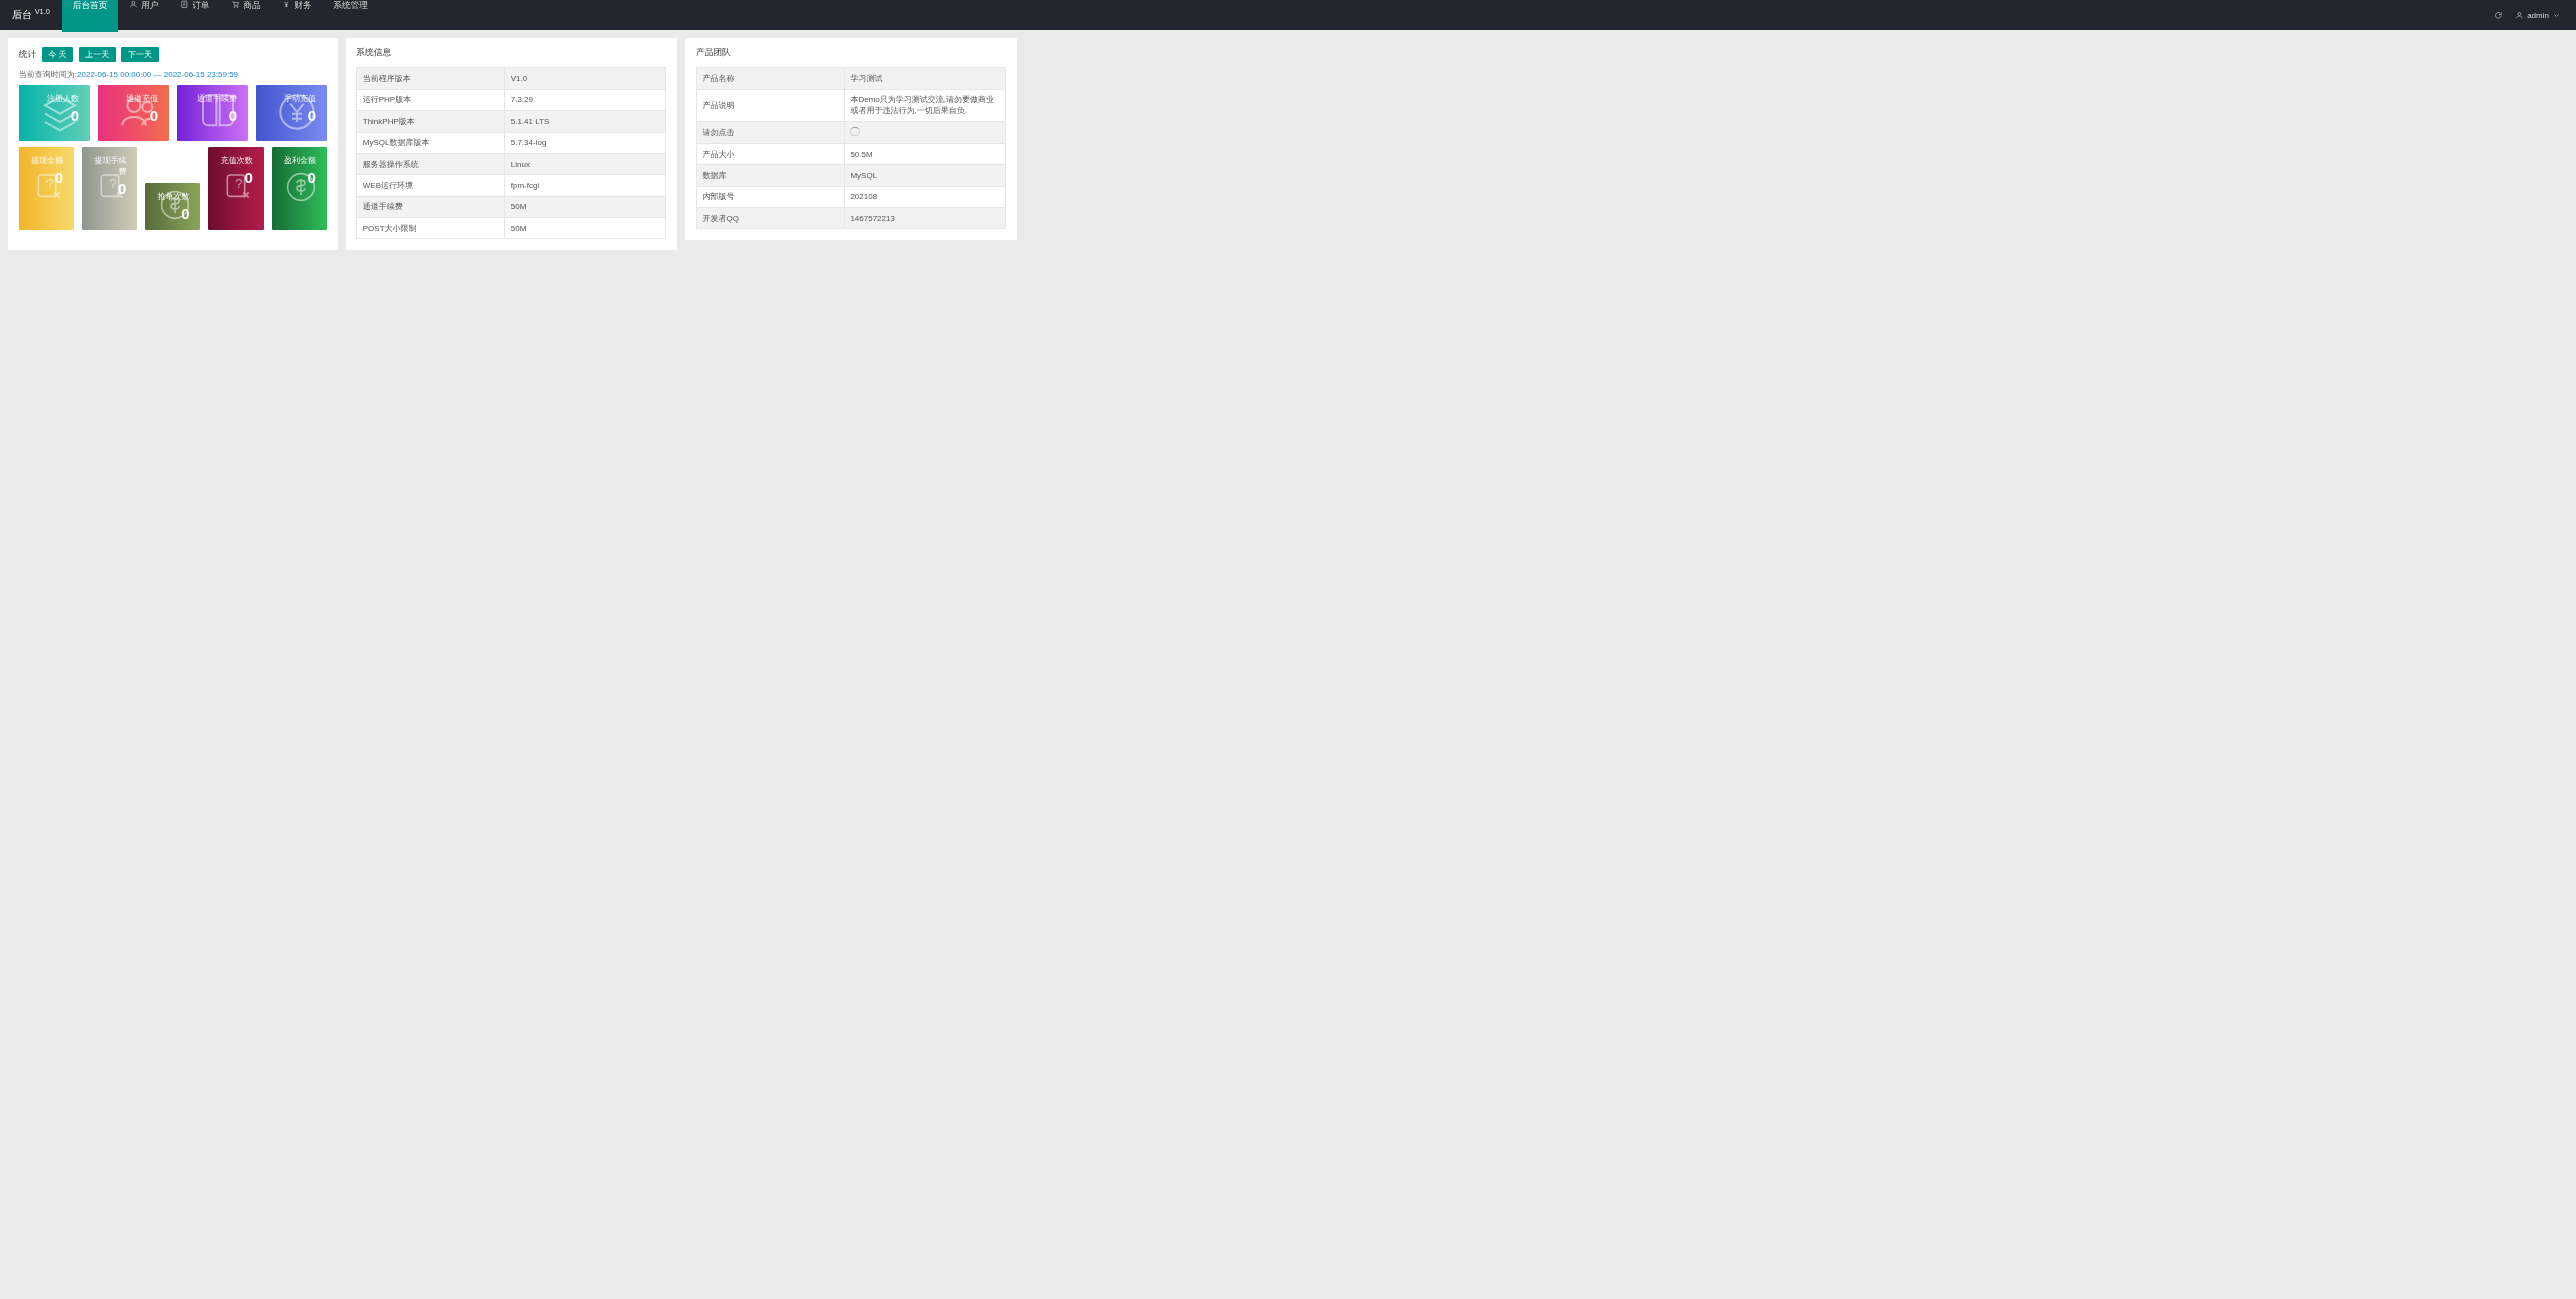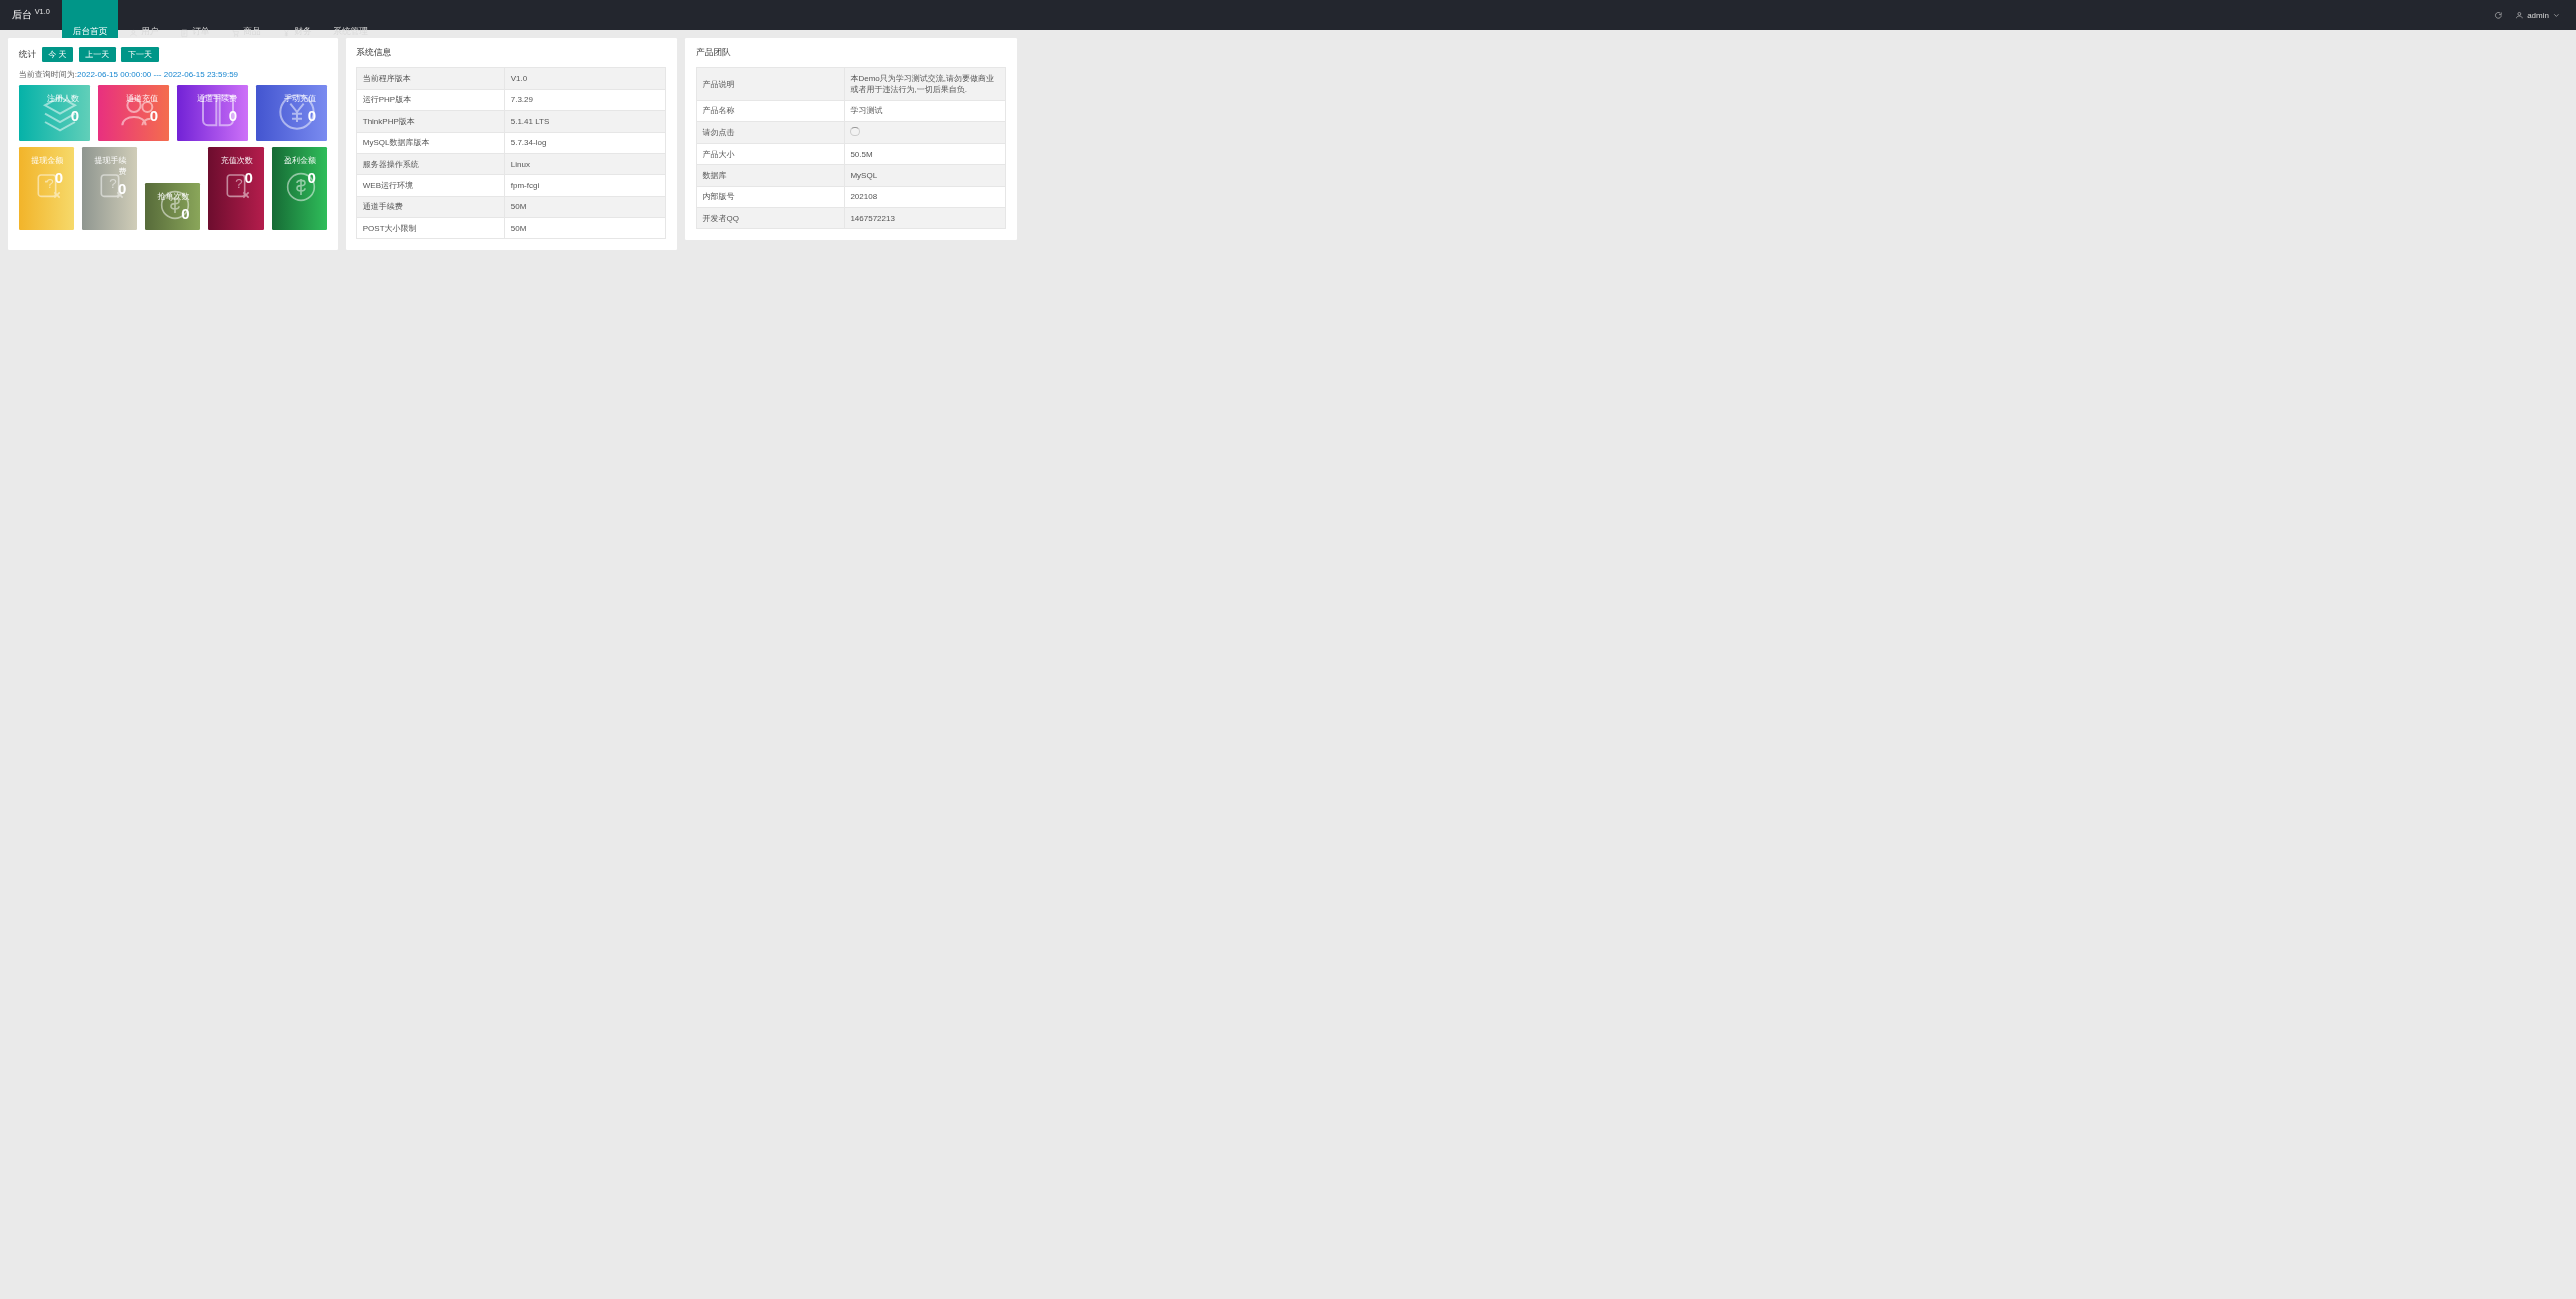--- a/index.html
+++ b/index.html
@@ -4,21 +4,21 @@
 <style>
 * { margin:0; padding:0; box-sizing:border-box; font-family:"Microsoft YaHei","PingFang SC",Arial,sans-serif; }
 body { background:#eaeaea; font-size:8px; color:#333; }
 
 
 .header { background:#23262e; color:#fff; height:30px; display:flex; align-items:center; padding:0 0 0 0; }
 .logo-box { display:flex; align-items:baseline; padding:0 12px; height:30px; line-height:30px; }
 .logo-main { font-size:10px; color:#fff; }
 .logo-sup  { font-size:7.4px; color:#e5e5e5; margin-left:2.7px; position:relative; top:-4px; }
 .nav { display:flex; height:30px; }
-.nav-item { padding:0 10.8px; height:38px; display:flex; align-items:flex-end; gap:3.4px; color:#d8d8d8; cursor:pointer; font-size:8.7px; }
+.nav-item { padding:0 10.8px; height:32px; display:flex; align-items:flex-start; gap:3.4px; color:#d8d8d8; cursor:pointer; font-size:8.7px; }
 .nav-item.active { background:#009688; color:#fff; }
 .header-right { margin-left:auto; display:flex; align-items:center; gap:12px; padding-right:15px; }
 .hr-btn { color:#d8d8d8; cursor:pointer; display:flex; align-items:center; gap:3.4px; font-size:8px; }
 
 
 .content { padding:8px; display:flex; flex-direction:row; gap:8px; }
 
 
 .card { background:#fff; border-radius:1.3px; padding:9.4px 10.8px 10.8px 10.8px; }
 
@@ -263,28 +263,28 @@
             </tr>
           </tbody>
       </table>
     </div>
 
     <div class="card">
       <div class="card-title">产品团队</div>
       <table>
         <tbody id="team-body">
             <tr>
+              <td>产品名称</td>
+              <td>学习测试</td>
+            </tr>
+            <tr>
               <td>产品说明</td>
               <td>本Demo只为学习测试交流,请勿要做商业或者用于违法行为,一切后果自负.</td>
             </tr>
             <tr>
-              <td>产品名称</td>
-              <td>学习测试</td>
-            </tr>
-            <tr>
               <td>请勿点击</td>
               <td><span class="loader-dot"></span></td>
             </tr>
             <tr>
               <td>产品大小</td>
               <td>50.5M</td>
             </tr>
             <tr>
               <td>数据库</td>
               <td>MySQL</td>

